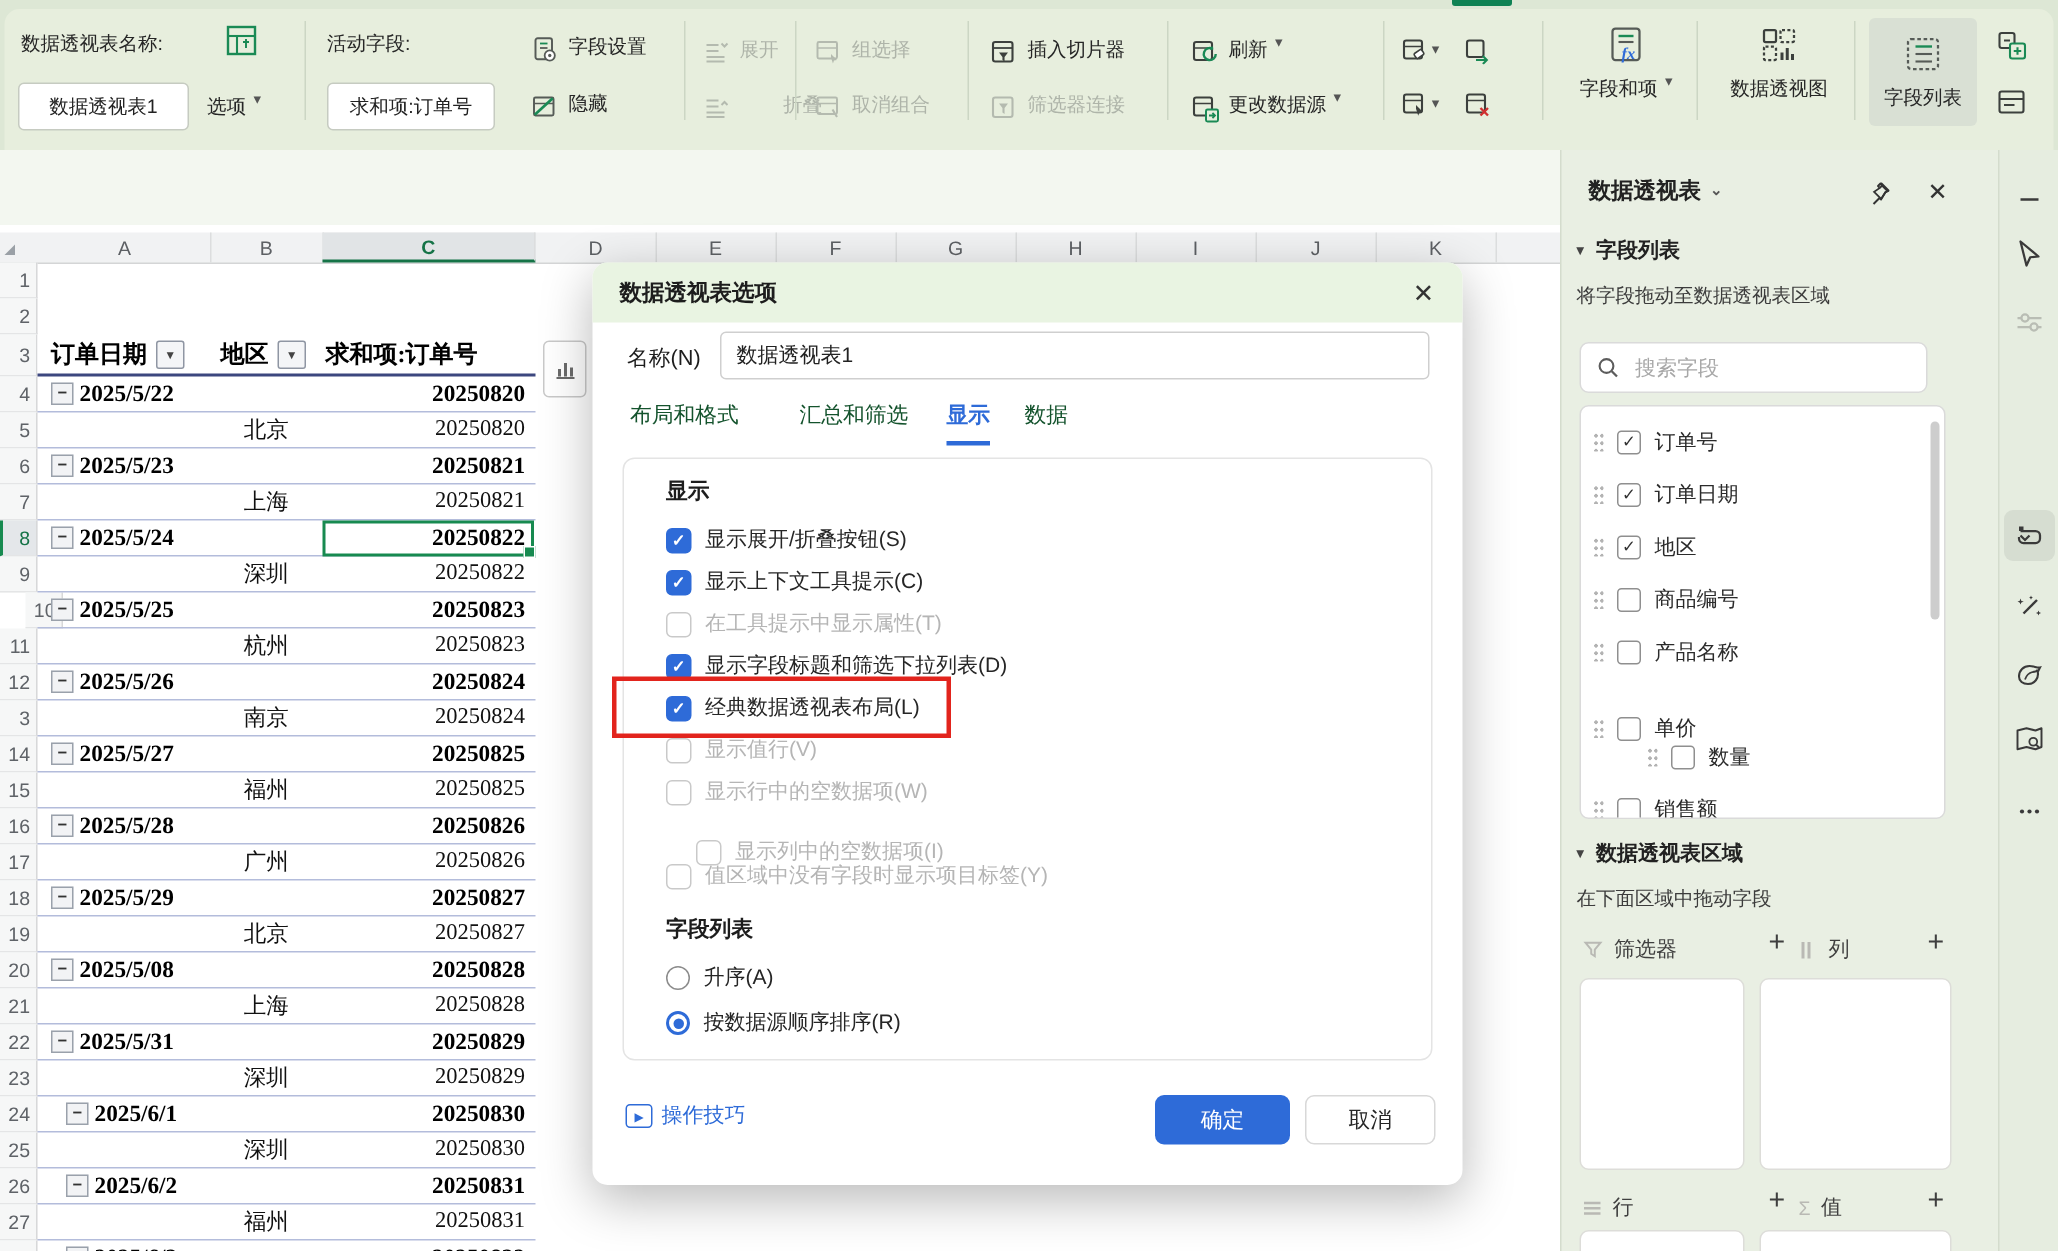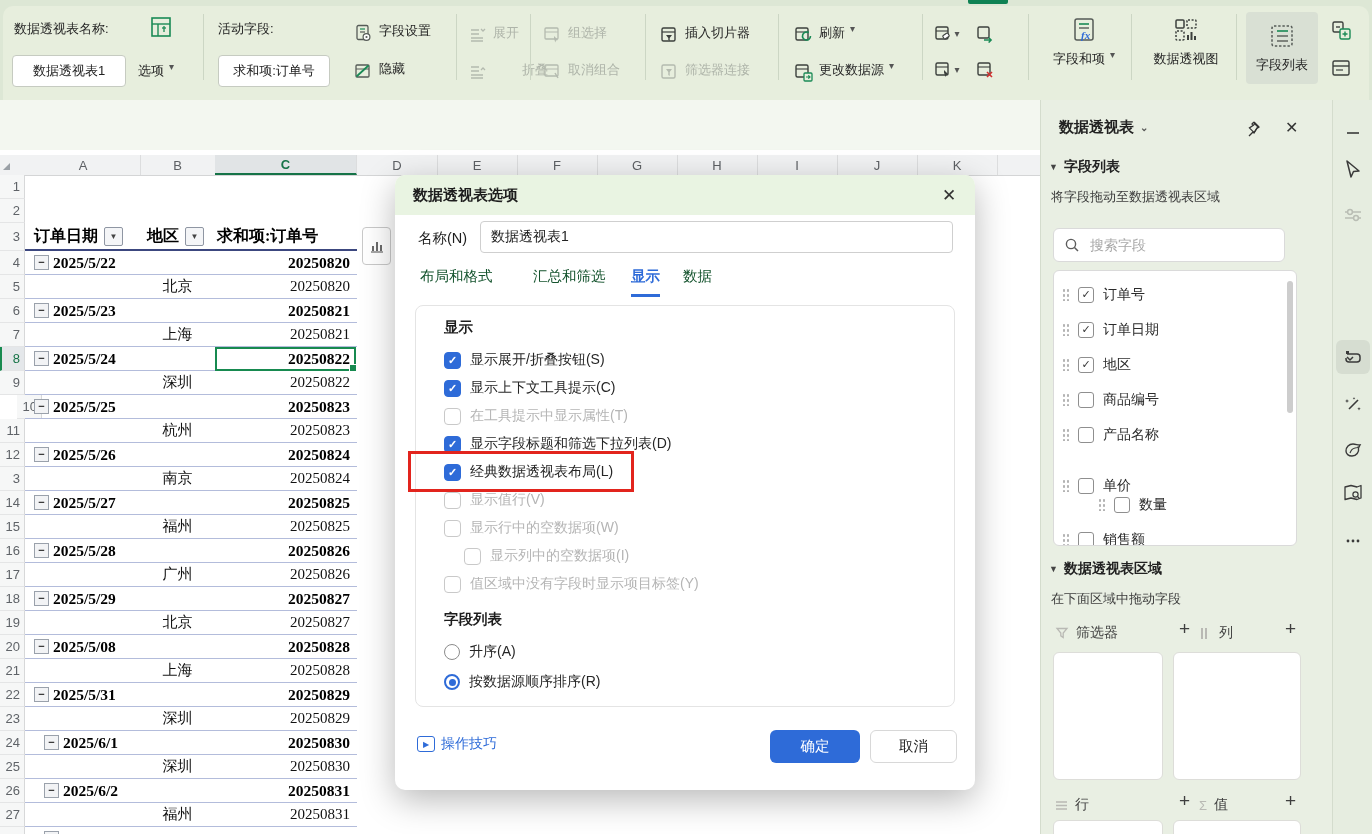--- a/index.html
+++ b/index.html
@@ -602,21 +602,21 @@
           <span>经典数据透视表布局(L)</span>
         </div>
         <div class="cbrow dis" style="top: 180px;">
           <div class="cbox off"></div>
           <span>显示值行(V)</span>
         </div>
         <div class="cbrow dis" style="top: 208px;">
           <div class="cbox off"></div>
           <span>显示行中的空数据项(W)</span>
         </div>
-        <div class="cbrow dis" style="top: 236px; padding-left: 20px;">
+        <div class="cbrow dis" style="top: 248px; padding-left: 20px;">
           <div class="cbox off"></div>
           <span>显示列中的空数据项(I)</span>
         </div>
         <div class="cbrow dis" style="top: 264px;">
           <div class="cbox off"></div>
           <span>值区域中没有字段时显示项目标签(Y)</span>
         </div>
       </div>
     <div class="dsec" style="top:304px;">字段列表</div>
     <div class="radiorow" style="top:332px;">

